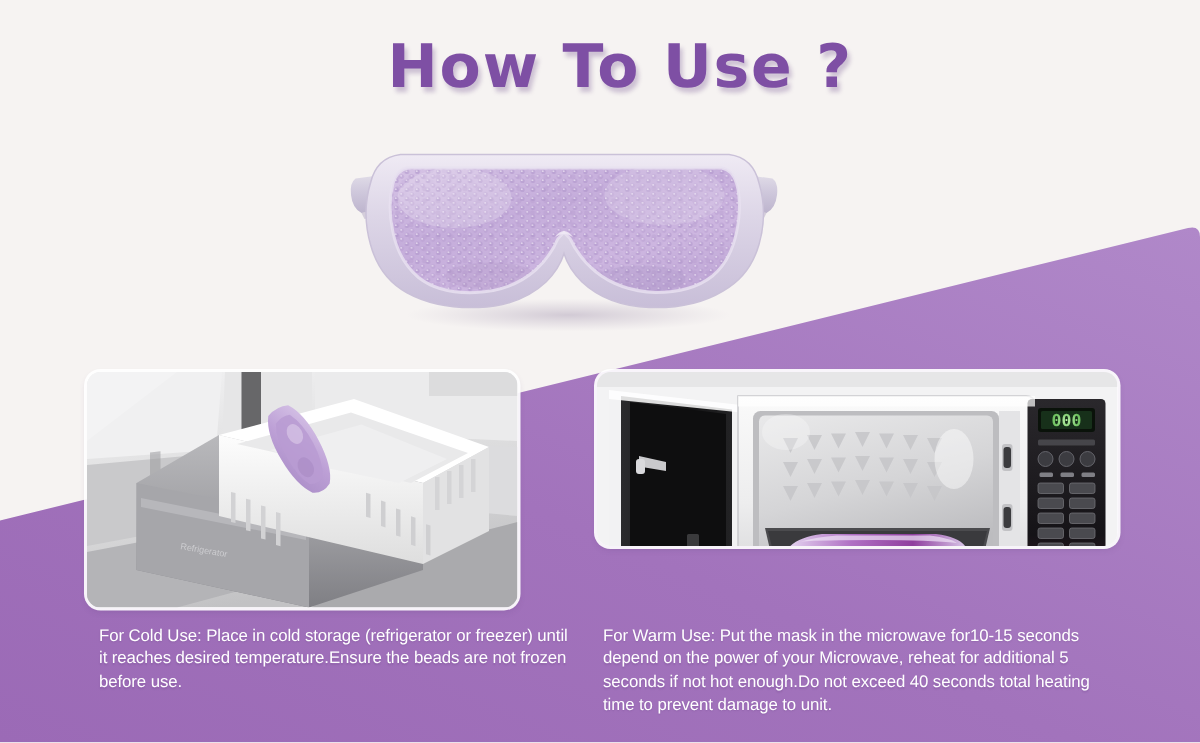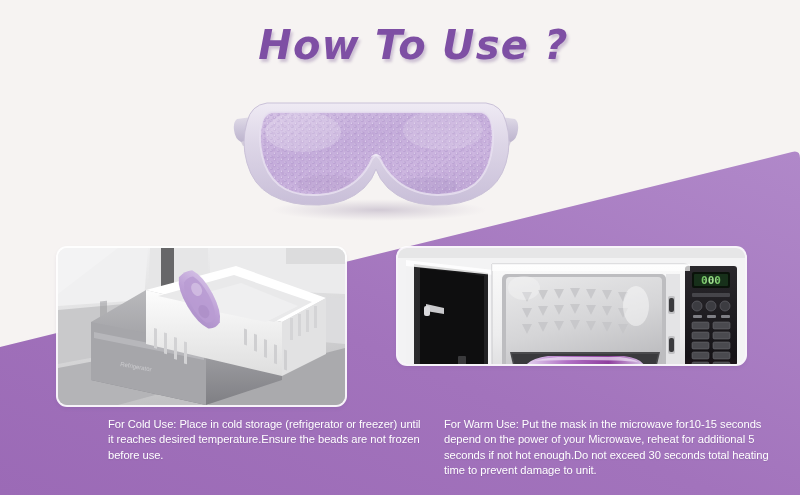--- a/index.html
+++ b/index.html
@@ -34,21 +34,20 @@
   .title-wrap {
     position: absolute;
     left: 0; top: 22px;
     width: 800px;
     text-align: center;
     z-index: 6;
   }
   .title {
     display: inline-block;
     font-family: "DejaVu Sans", sans-serif;
-    font-style: italic;
     font-weight: bold;
     font-size: 40px;
     letter-spacing: 1.2px;
     color: #7e4fa4;
     text-shadow: 2px 3px 3px rgba(120,90,150,0.33);
     margin-left: 27px;
   }
 
   
   .hero {
@@ -74,21 +73,20 @@
   
   .caption {
     position: absolute;
     z-index: 6;
     color: #ffffff;
     font-family: "Liberation Sans", sans-serif;
     font-size: 11.2px;
     line-height: 15.4px;
     letter-spacing: -0.05px;
     text-shadow: 0 1px 1px rgba(95,60,125,0.22);
-    margin-left: 42px;
   }
   .caption-left  { left: 66px;  top: 417px; width: 320px; }
   .caption-right { left: 402px; top: 417px; width: 345px; }
 </style>
 </head>
 <body>
 
 <div id="poster">
 
   <svg class="purple-backdrop" viewBox="0 0 800 495" preserveAspectRatio="none">
@@ -415,15 +413,15 @@
 
       <rect x="110" y="144" width="16" height="6" rx="2" fill="#b7b7ba"></rect>
       <rect x="252" y="144" width="16" height="6" rx="2" fill="#b7b7ba"></rect>
 
       <path d="M94,16 L292,16 L292,23 L94,23 Z" fill="#ffffff" opacity="0.7"></path>
     </svg>
   </div>
 
   <div class="caption caption-left">For Cold Use: Place in cold storage (refrigerator or freezer) until it reaches desired temperature.Ensure the beads are not frozen before use.</div>
 
-  <div class="caption caption-right">For Warm Use: Put the mask in the microwave for10-15 seconds depend on the power of your Microwave, reheat for additional 5 seconds if not hot enough.Do not exceed 30 seconds total heating time to prevent damage to unit.</div>
+  <div class="caption caption-right">For Warm Use: Put the mask in the microwave for10-15 seconds depend on the power of your Microwave, reheat for additional 5 seconds if not hot enough.Do not exceed 40 seconds total heating time to prevent damage to unit.</div>
 
 </div>
 
 </body></html>

